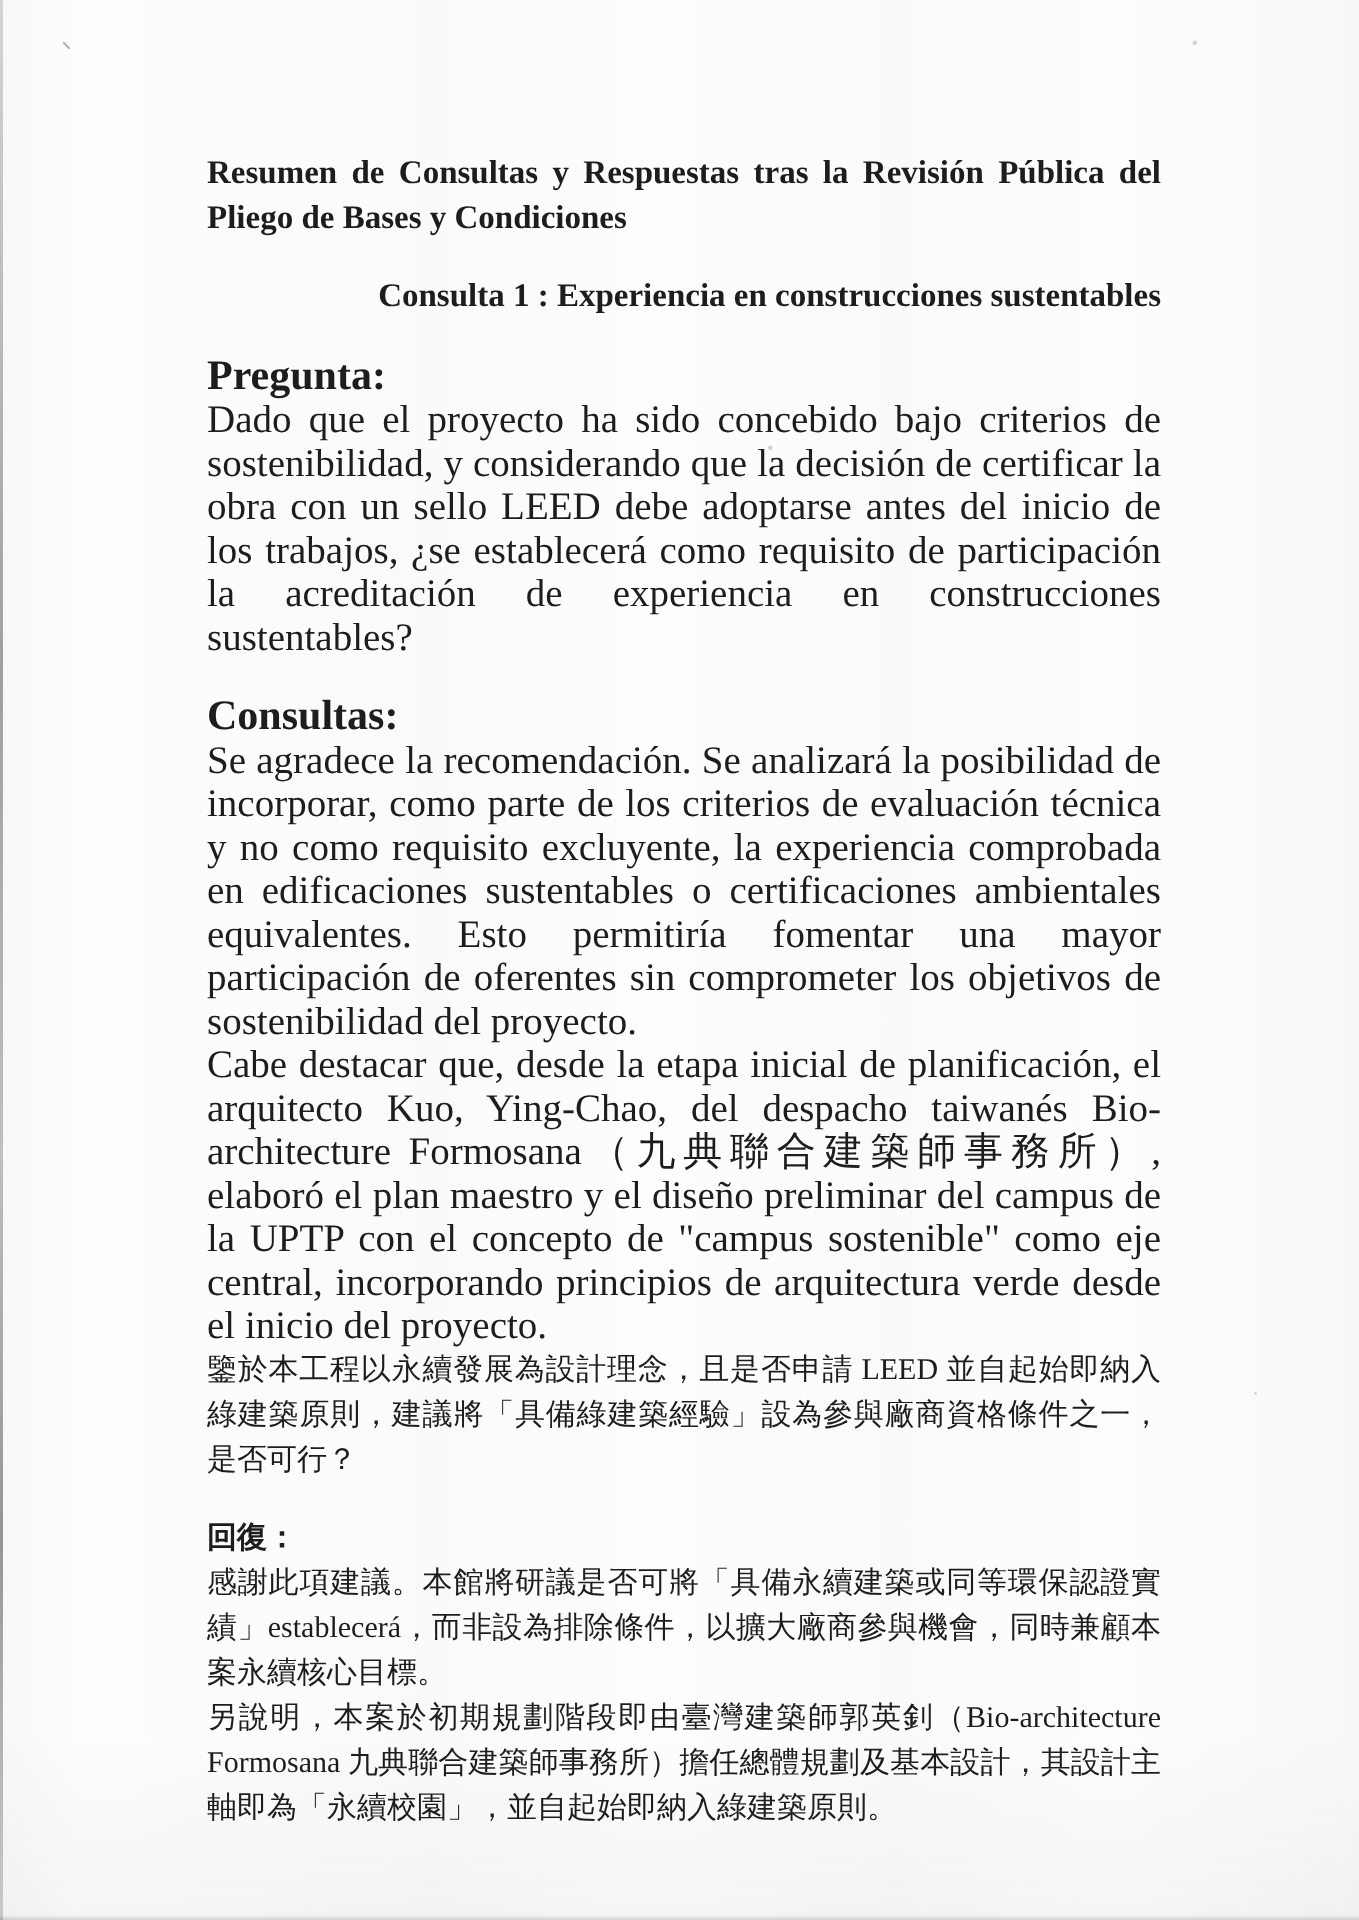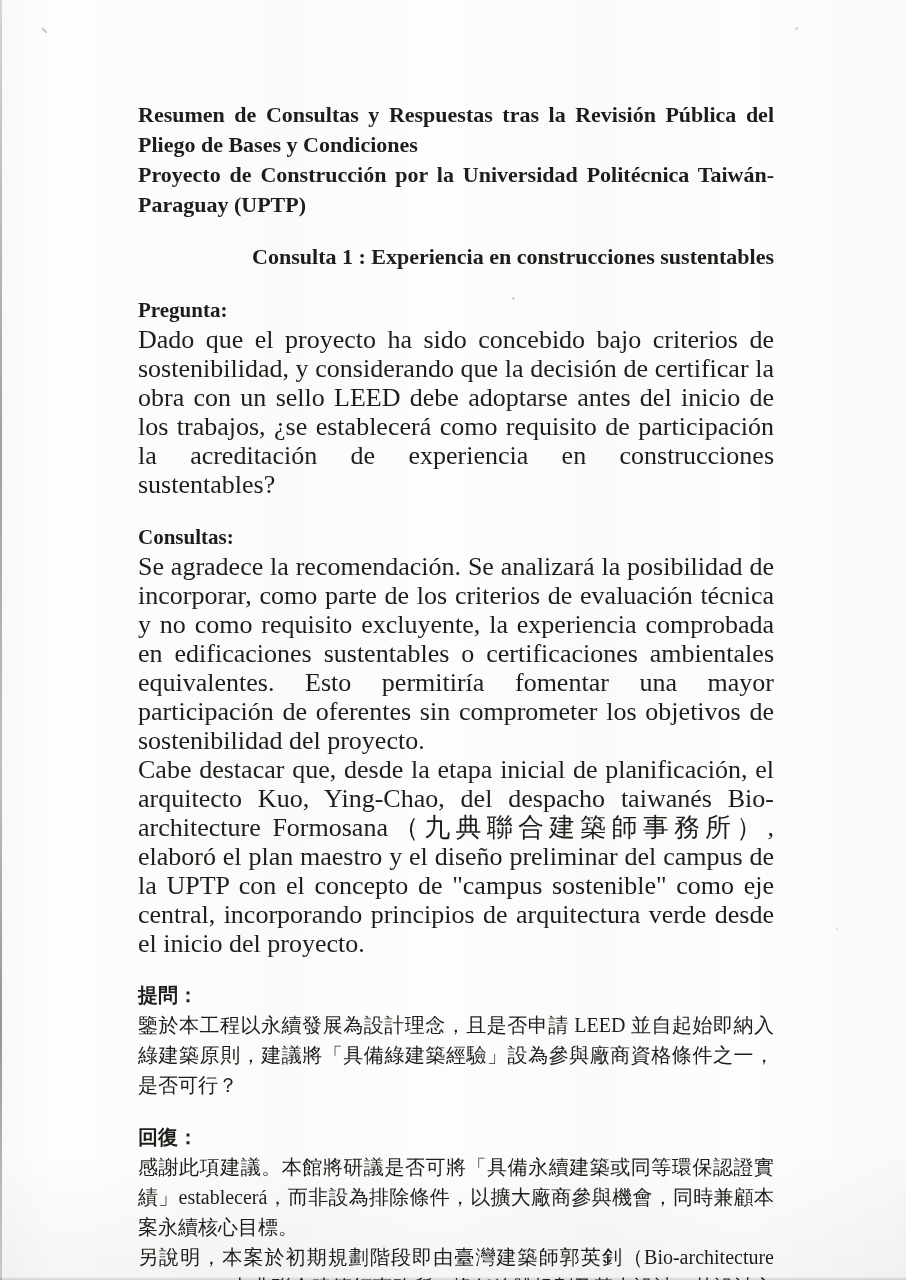--- a/index.html
+++ b/index.html
@@ -39,21 +39,21 @@
   .content { position: absolute; left: 138px; top: 100px; width: 636px; }
 
   .title-block p {
     font-size: 22px; line-height: 30px; font-weight: bold;
     text-align: justify;
   }
   .heading-consulta {
     margin-top: 22px; font-size: 22px; line-height: 30px; font-weight: bold; text-align: right;
   }
   .label-es {
-    margin-top: 24px; font-size: 21px; line-height: 29px; font-weight: bold;
+    margin-top: 24px; font-size: 28px; line-height: 29px; font-weight: bold;
   }
   .para-es {
     font-size: 26px; line-height: 29px; text-align: justify;
   }
   .heading-zh {
     margin-top: 24px; font-size: 20px; line-height: 30px; font-weight: bold;
   }
   .label-zh {
     margin-top: 22px; font-size: 20px; line-height: 30px; font-weight: bold;
   }
@@ -69,33 +69,31 @@
 <div class="edge-bottom"></div>
 <div class="speck speck-x"></div>
 <div class="speck speck-a"></div>
 <div class="speck speck-b"></div>
 <div class="speck speck-c"></div>
 
 <div class="content">
 
   <div class="title-block">
     <p>Resumen de Consultas y Respuestas tras la Revisión Pública del Pliego de Bases y Condiciones</p>
-    <p>Proyecto de Construcción por la Universidad Politécnica Taiwán-Paraguay (UPTP)</p>
   </div>
 
   <p class="heading-consulta">Consulta 1 : Experiencia en construcciones sustentables</p>
 
   <p class="label-es">Pregunta:</p>
   <p class="para-es">Dado que el proyecto ha sido concebido bajo criterios de sostenibilidad, y considerando que la decisión de certificar la obra con un sello LEED debe adoptarse antes del inicio de los trabajos, ¿se establecerá como requisito de participación la acreditación de experiencia en construcciones sustentables?</p>
 
   <p class="label-es">Consultas:</p>
   <p class="para-es">Se agradece la recomendación. Se analizará la posibilidad de incorporar, como parte de los criterios de evaluación técnica y no como requisito excluyente, la experiencia comprobada en edificaciones sustentables o certificaciones ambientales equivalentes. Esto permitiría fomentar una mayor participación de oferentes sin comprometer los objetivos de sostenibilidad del proyecto.</p>
   <p class="para-es">Cabe destacar que, desde la etapa inicial de planificación, el arquitecto Kuo, Ying-Chao, del despacho taiwanés Bio-architecture Formosana（九典聯合建築師事務所）, elaboró el plan maestro y el diseño preliminar del campus de la UPTP con el concepto de "campus sostenible" como eje central, incorporando principios de arquitectura verde desde el inicio del proyecto.</p>
 
 
-  <p class="label-zh">提問：</p>
   <p class="para-zh">鑒於本工程以永續發展為設計理念，且是否申請 LEED 並自起始即納入綠建築原則，建議將「具備綠建築經驗」設為參與廠商資格條件之一，是否可行？</p>
 
   <p class="label-zh">回復：</p>
   <p class="para-zh">感謝此項建議。本館將研議是否可將「具備永續建築或同等環保認證實績」establecerá，而非設為排除條件，以擴大廠商參與機會，同時兼顧本案永續核心目標。</p>
   <p class="para-zh">另說明，本案於初期規劃階段即由臺灣建築師郭英釗（Bio-architecture Formosana 九典聯合建築師事務所）擔任總體規劃及基本設計，其設計主軸即為「永續校園」，並自起始即納入綠建築原則。</p>
 
 </div>
 
 </body></html>

